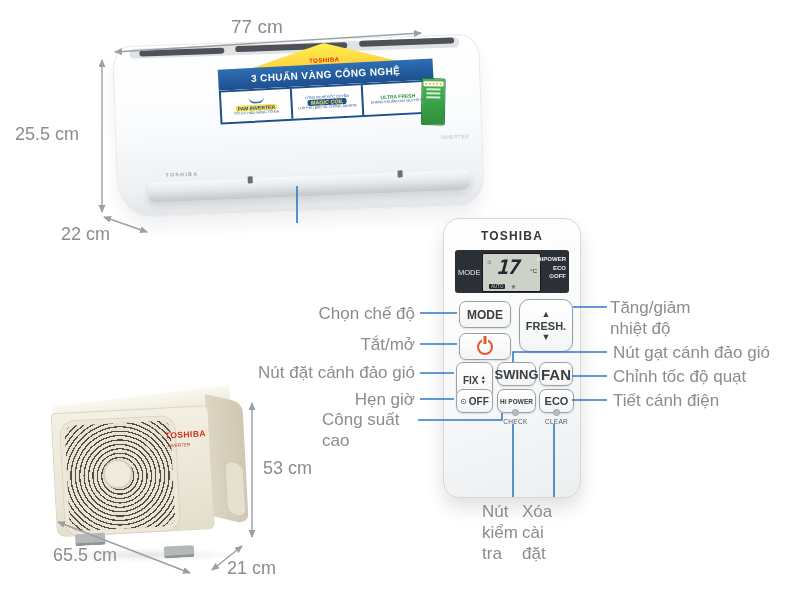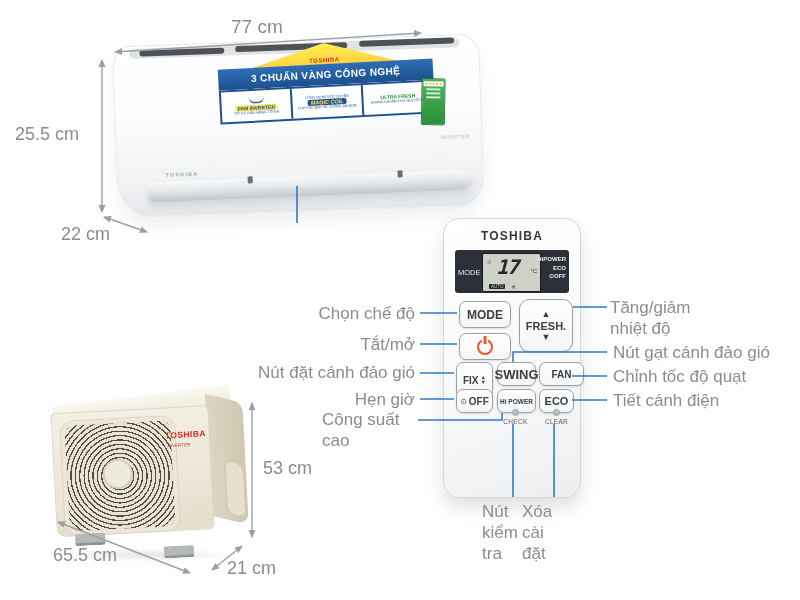--- a/index.html
+++ b/index.html
@@ -97,21 +97,21 @@
   #b-mode{left:15px;top:82px;width:52px;height:27px;font-size:12px;}
   #b-temp{left:75px;top:80px;width:54px;height:53px;font-size:11px;flex-direction:column;gap:1px;border-radius:10px;}
   #b-temp .arr{font-size:9px;line-height:9px;}
   #b-power{left:15px;top:114px;width:52px;height:27px;}
   .pwr{width:12px;height:12px;border:2px solid #e4592e;border-radius:50%;position:relative;display:inline-block;}
   .pwr::before{content:"";position:absolute;left:50%;transform:translateX(-50%);top:-5px;width:3px;height:8px;
        background:#e4592e;box-shadow:0 0 0 1.5px #fdfdfd;}
   #b-fix{left:12px;top:143px;width:37px;height:36px;font-size:10px;}
   #b-fix .updown{display:flex;flex-direction:column;font-size:5.5px;line-height:5px;}
   #b-swing{left:53px;top:143px;width:39px;height:24px;font-size:13px;}
-  #b-fan{left:95px;top:143px;width:45px;height:24px;font-size:10px;}
+  #b-fan{left:95px;top:143px;width:34px;height:24px;font-size:15px;}
   #b-off{left:12px;top:170px;width:37px;height:24px;font-size:10px;}
   #b-off .clk{font-size:8px;font-weight:normal;}
   #b-hip{left:53px;top:170px;width:39px;height:24px;font-size:6.5px;}
   #b-eco{left:95px;top:170px;width:35px;height:24px;font-size:11px;}
   .dot{position:absolute;width:5px;height:5px;border-radius:50%;background:#b9bdbf;border:1px solid #9aa0a4;}
   #dot-check{left:68px;top:190px;} #dot-clear{left:109px;top:190px;}
   .tiny{position:absolute;font-size:6.5px;color:#55595c;width:35px;text-align:center;letter-spacing:.3px;}
   #t-check{left:54px;top:199px;} #t-clear{left:95px;top:199px;}
   
   .lbl,.dim{z-index:7;}

